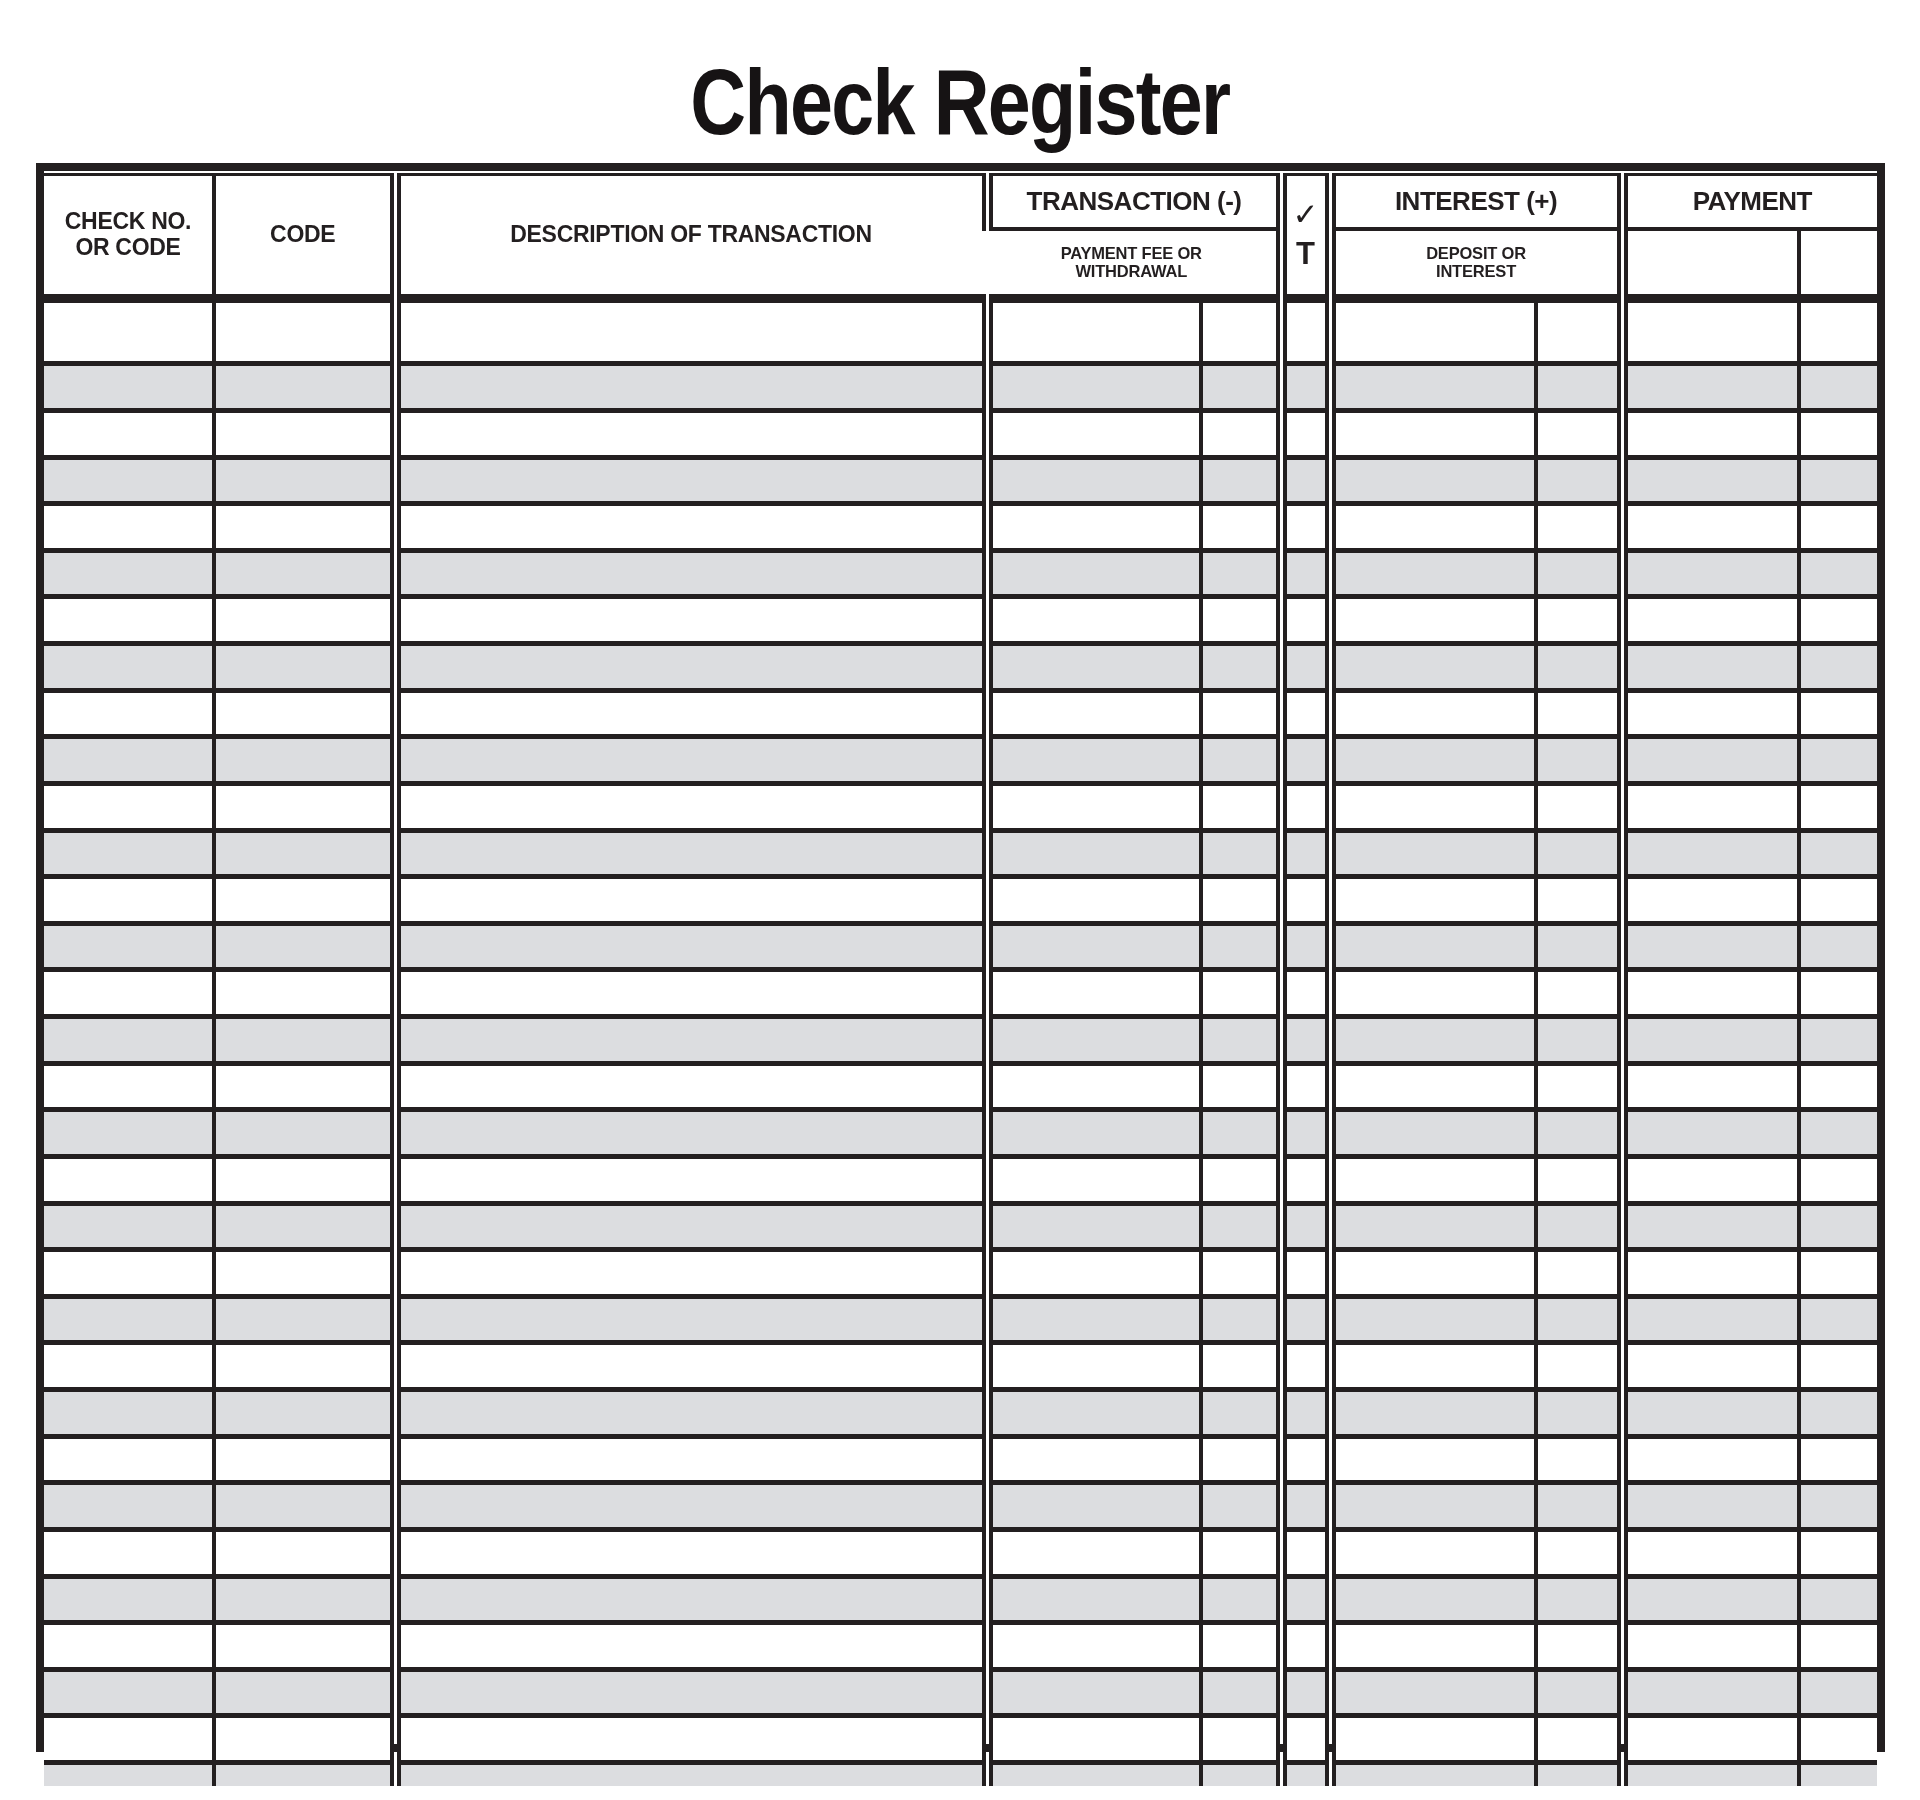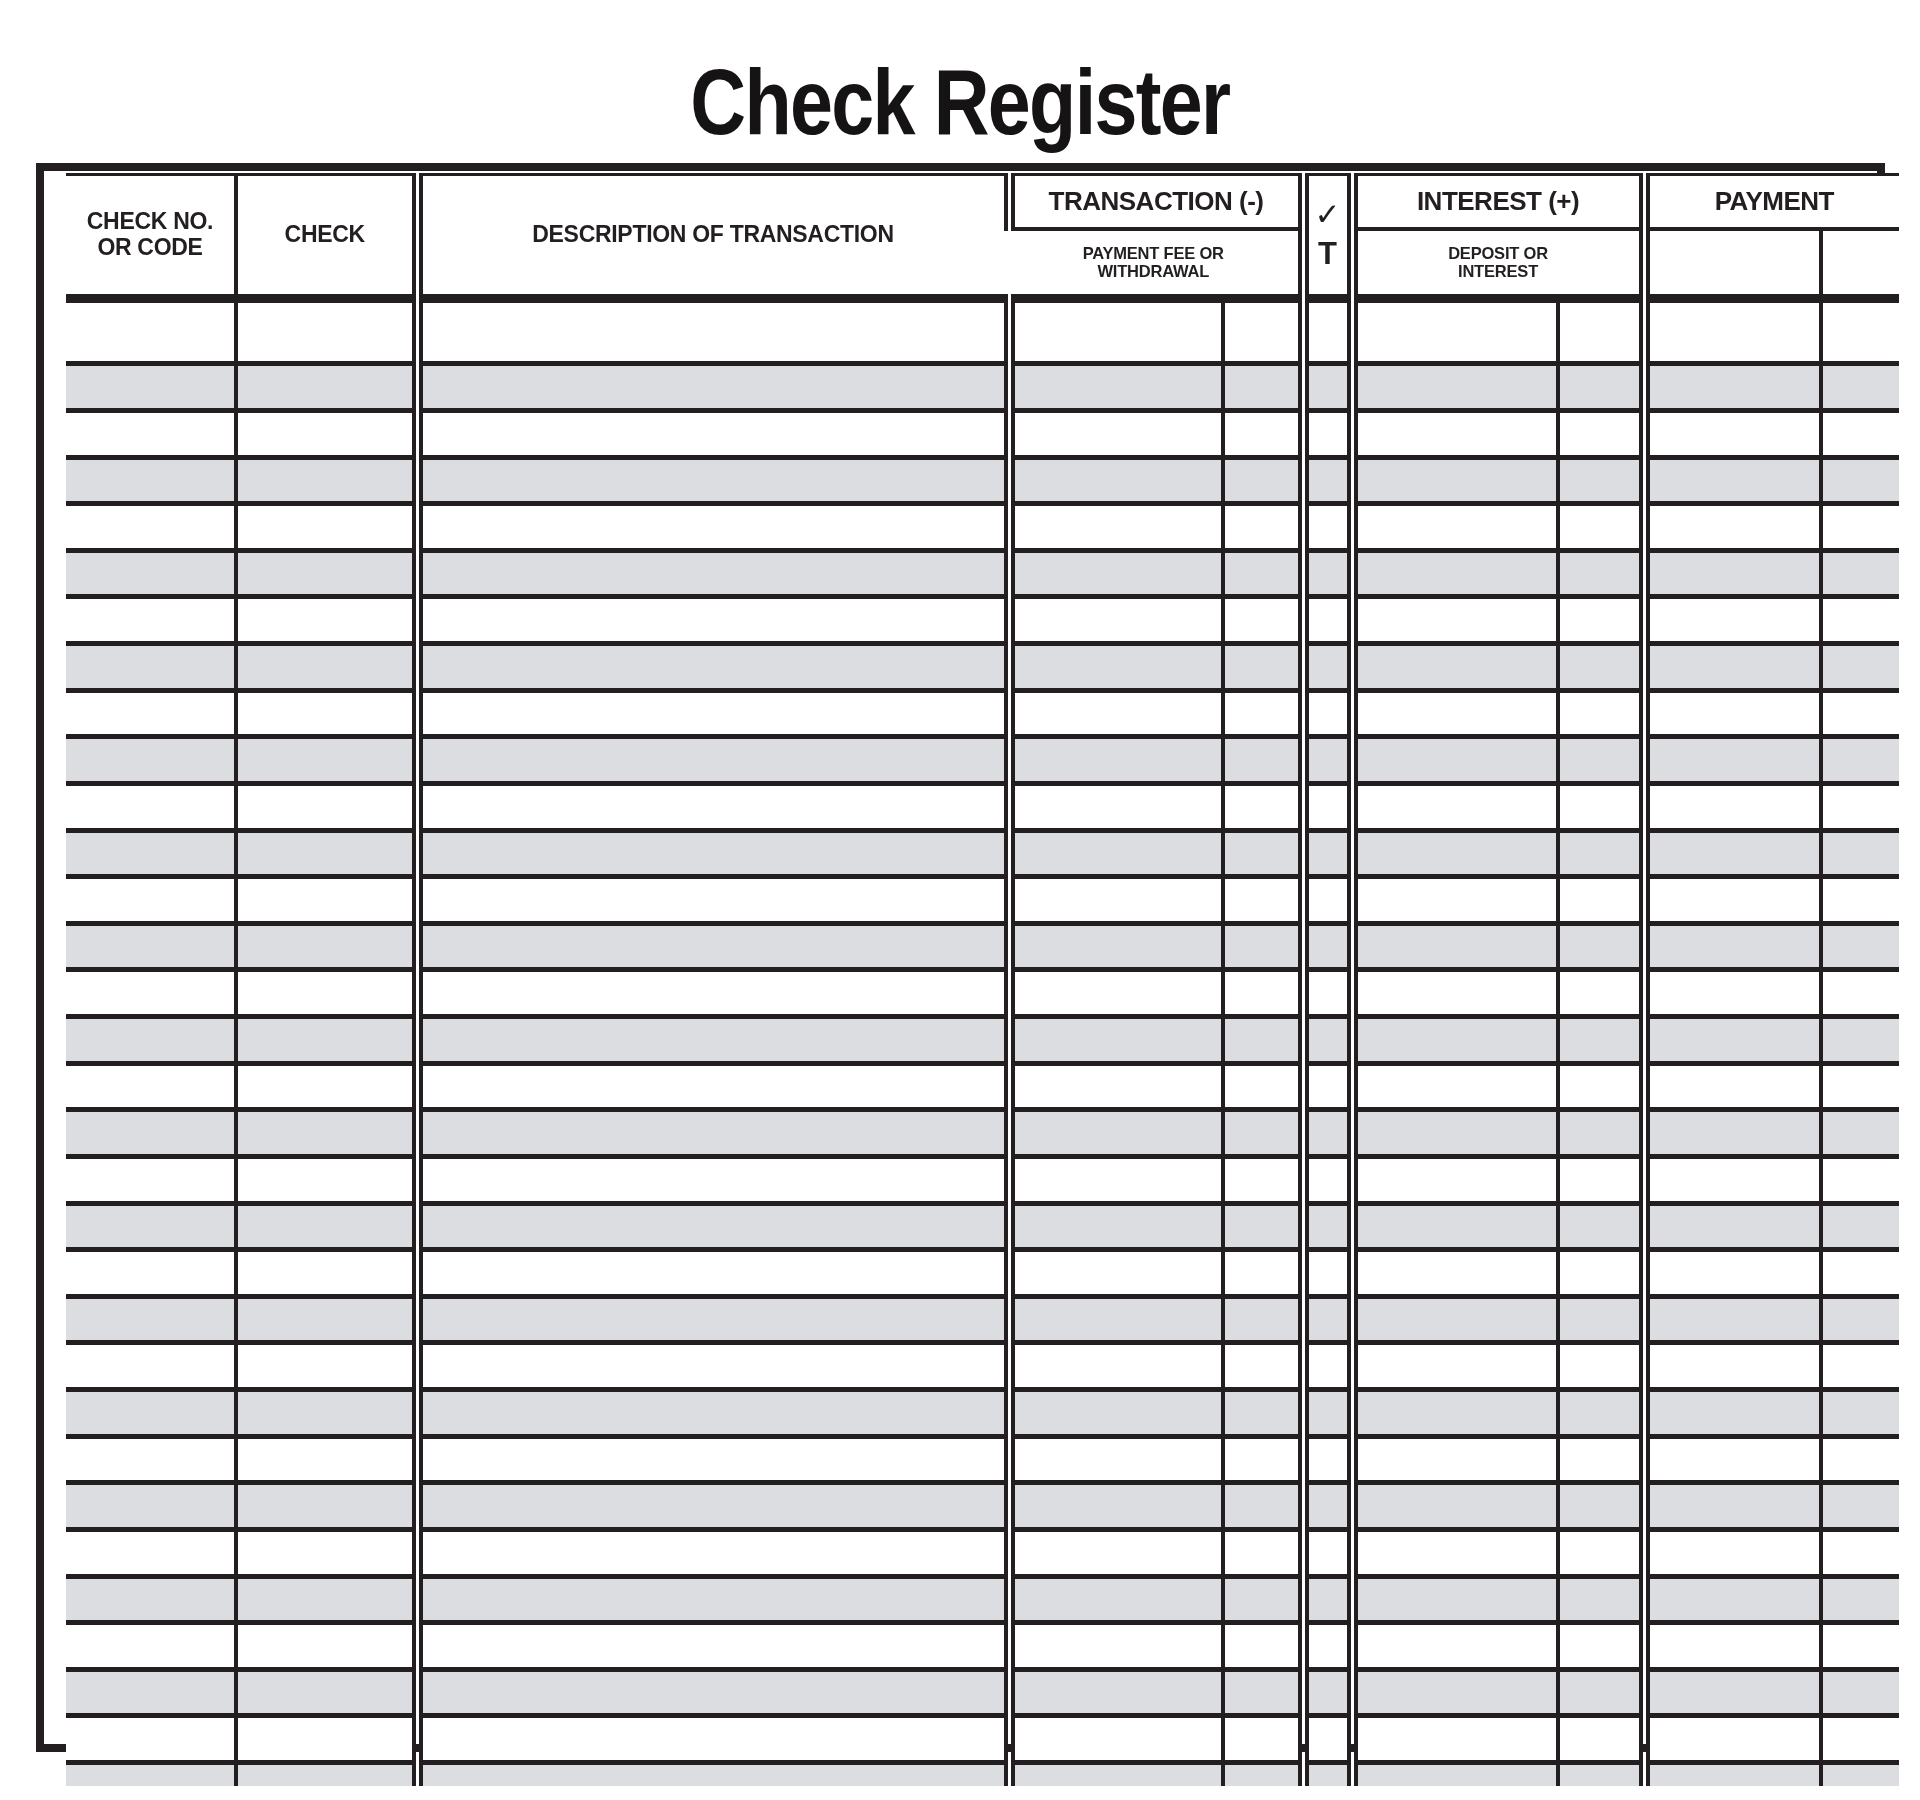--- a/index.html
+++ b/index.html
@@ -38,21 +38,20 @@
     border:8px solid var(--ln);
     padding-top:2px;
     background:var(--paper);
   }
   table{
     border-collapse:collapse;
     table-layout:fixed;
     width:100%;
     height:1571px;
     border-top:3px solid var(--ln);
-    margin-left:22px;
   }
   th,td{
     border-left:4px solid var(--ln);
     padding:0;
     overflow:hidden;
   }
   th:first-child,td:first-child{border-left:none;}
   .dl{border-left:11px double var(--ln);}
   thead th{
     font-weight:700;
@@ -100,21 +99,21 @@
       <col style="width:49px">
       <col style="width:206px">
       <col style="width:86px">
       <col style="width:177px">
       <col style="width:78px">
     </colgroup>
     <thead>
       <tr class="hA">
         <th rowspan="2" class="rs h-main">CHECK NO.
 OR CODE</th>
-        <th rowspan="2" class="rs h-main">CHECK</th>
+        <th rowspan="2" class="rs h-main">CODE</th>
         <th rowspan="2" class="rs h-main dl">DESCRIPTION OF TRANSACTION</th>
         <th colspan="2" class="grp h-group dl">TRANSACTION (-)</th>
         <th rowspan="2" class="rs dl">
           <div class="tstack">
             <span class="mark-check">✓</span>
             <span class="mark-t">T</span>
           </div>
         </th>
         <th colspan="2" class="grp h-group dl">INTEREST (+)</th>
         <th colspan="2" class="grp h-group dl">PAYMENT</th>

